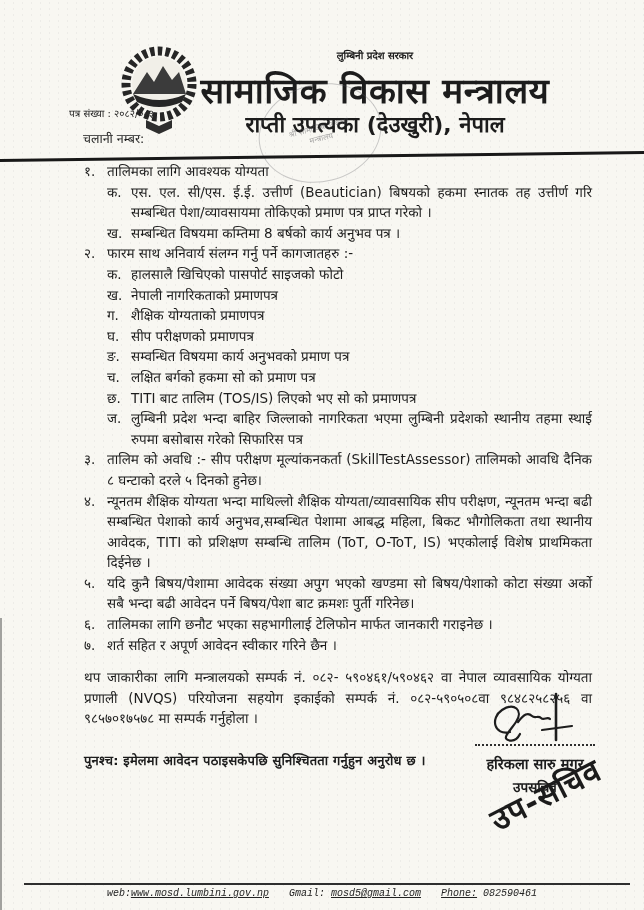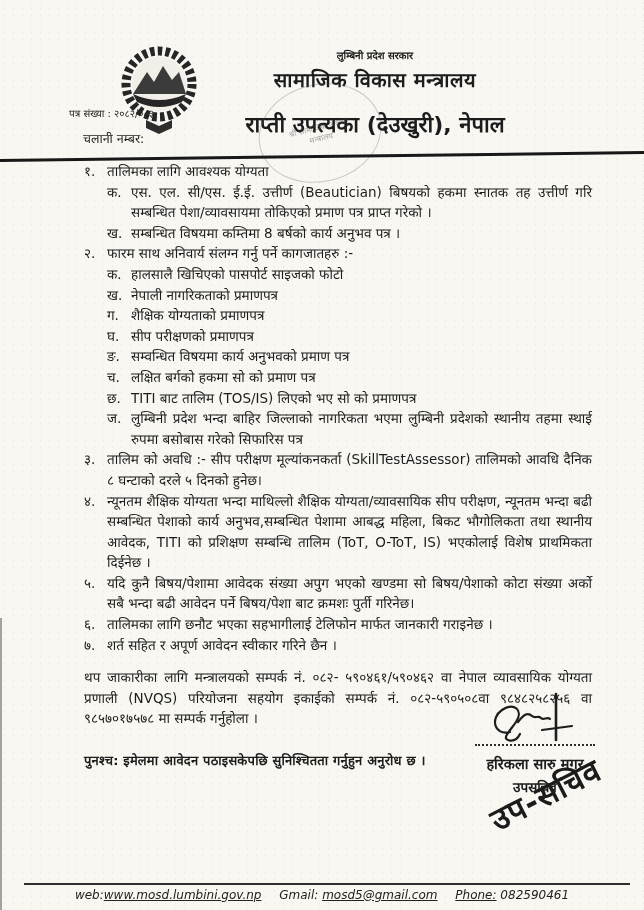--- a/index.html
+++ b/index.html
@@ -12,21 +12,21 @@
   .page::before{
     content:""; position:absolute; inset:0; pointer-events:none;
     background-image:radial-gradient(rgba(0,0,0,0.045) 1px, transparent 1px);
     background-size:9px 6px;
   }
   .scan-edge { position:absolute; left:0; top:618px; width:2px; height:292px; background:#3a3a3a; opacity:.45; }
 
   
   .emblem { position:absolute; left:116px; top:42px; width:86px; height:94px; }
   .govt-line { position:absolute; left:210px; top:48px; width:330px; text-align:center; font-size:10px; font-weight:bold; }
-  .ministry  { position:absolute; left:180px; top:66px; width:390px; text-align:center; font-size:20px; font-weight:bold; letter-spacing:.5px; }
+  .ministry  { position:absolute; left:180px; top:66px; width:390px; text-align:center; font-size:35px; font-weight:bold; letter-spacing:.5px; }
   .address   { position:absolute; left:210px; top:108px; width:330px; text-align:center; font-size:22px; font-weight:bold; }
   .letter-no { position:absolute; left:69px; top:106px; font-size:10px; }
   .dispatch  { position:absolute; left:83px; top:130px; font-size:12.5px; }
   .head-rule { position:absolute; left:-4px; top:155px; width:652px; height:3px; background:#181818; transform:rotate(-0.7deg); }
 
   
   .round-stamp{
     position:absolute; left:258px; top:84px; width:122px; height:96px;
     border:1.5px solid rgba(90,90,95,.30); border-radius:50%;
     transform:rotate(-14deg);
@@ -57,21 +57,21 @@
   .sig-title{ margin-top:5px; font-size:13.5px; font-weight:bold; }
   .big-stamp{
     position:absolute; left:492px; top:800px; width:190px;
     font-size:31px; font-weight:bold; color:#1b1b1b; letter-spacing:1px;
     transform:rotate(-27deg); transform-origin:left center; white-space:nowrap;
   }
 
   
   .foot-rule{ position:absolute; left:24px; top:883px; width:606px; height:2px; background:#2f2f2f; }
   .footer{ position:absolute; left:0; top:888px; width:644px; text-align:center;
-           font-size:12px; font-style:italic; color:#222; }
+           font-size:10px; font-style:italic; color:#222;font-family:Liberation Mono, monospace; }
   .footer .lk{ text-decoration:underline; }
   .footer .gap{ display:inline-block; width:14px; }
 </style>
 </head>
 <body>
 
 <div class="page">
 
   <svg class="emblem" viewBox="0 0 86 94" xmlns="http://www.w3.org/2000/svg">
     <circle cx="43" cy="42" r="33" fill="none" stroke="#262626" stroke-width="9" stroke-dasharray="4.5 3.2"></circle>

